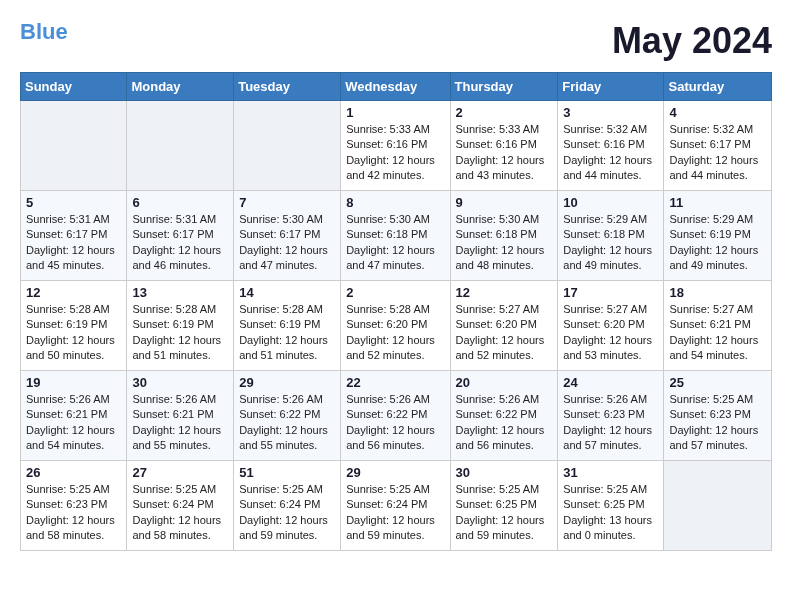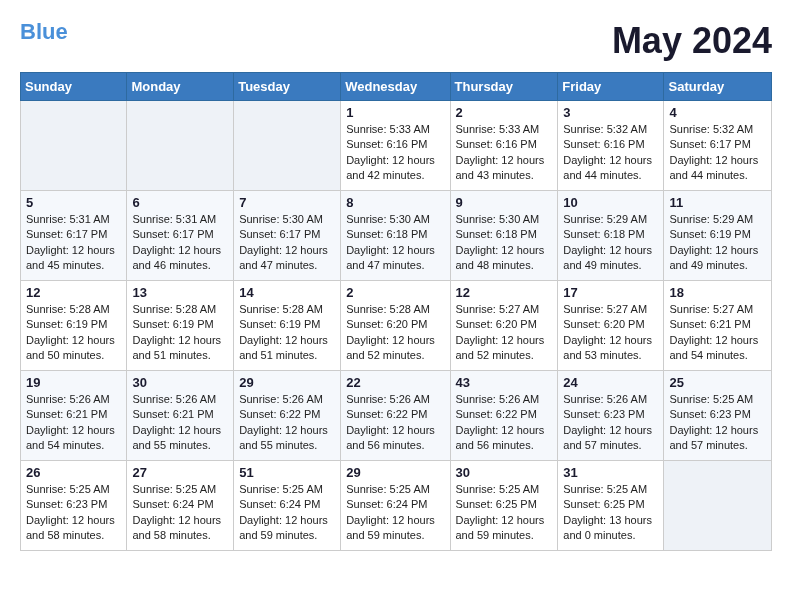--- a/index.html
+++ b/index.html
@@ -208,21 +208,21 @@
         </td>
         <td>
           <span class="day-number">29</span>
           <div class="day-info">Sunrise: 5:26 AM<br>Sunset: 6:22 PM<br>Daylight: 12 hours and 55 minutes.</div>
         </td>
         <td>
           <span class="day-number">22</span>
           <div class="day-info">Sunrise: 5:26 AM<br>Sunset: 6:22 PM<br>Daylight: 12 hours and 56 minutes.</div>
         </td>
         <td>
-          <span class="day-number">43</span>
+          <span class="day-number">20</span>
           <div class="day-info">Sunrise: 5:26 AM<br>Sunset: 6:22 PM<br>Daylight: 12 hours and 56 minutes.</div>
         </td>
         <td>
           <span class="day-number">24</span>
           <div class="day-info">Sunrise: 5:26 AM<br>Sunset: 6:23 PM<br>Daylight: 12 hours and 57 minutes.</div>
         </td>
         <td>
           <span class="day-number">25</span>
           <div class="day-info">Sunrise: 5:25 AM<br>Sunset: 6:23 PM<br>Daylight: 12 hours and 57 minutes.</div>
         </td>

